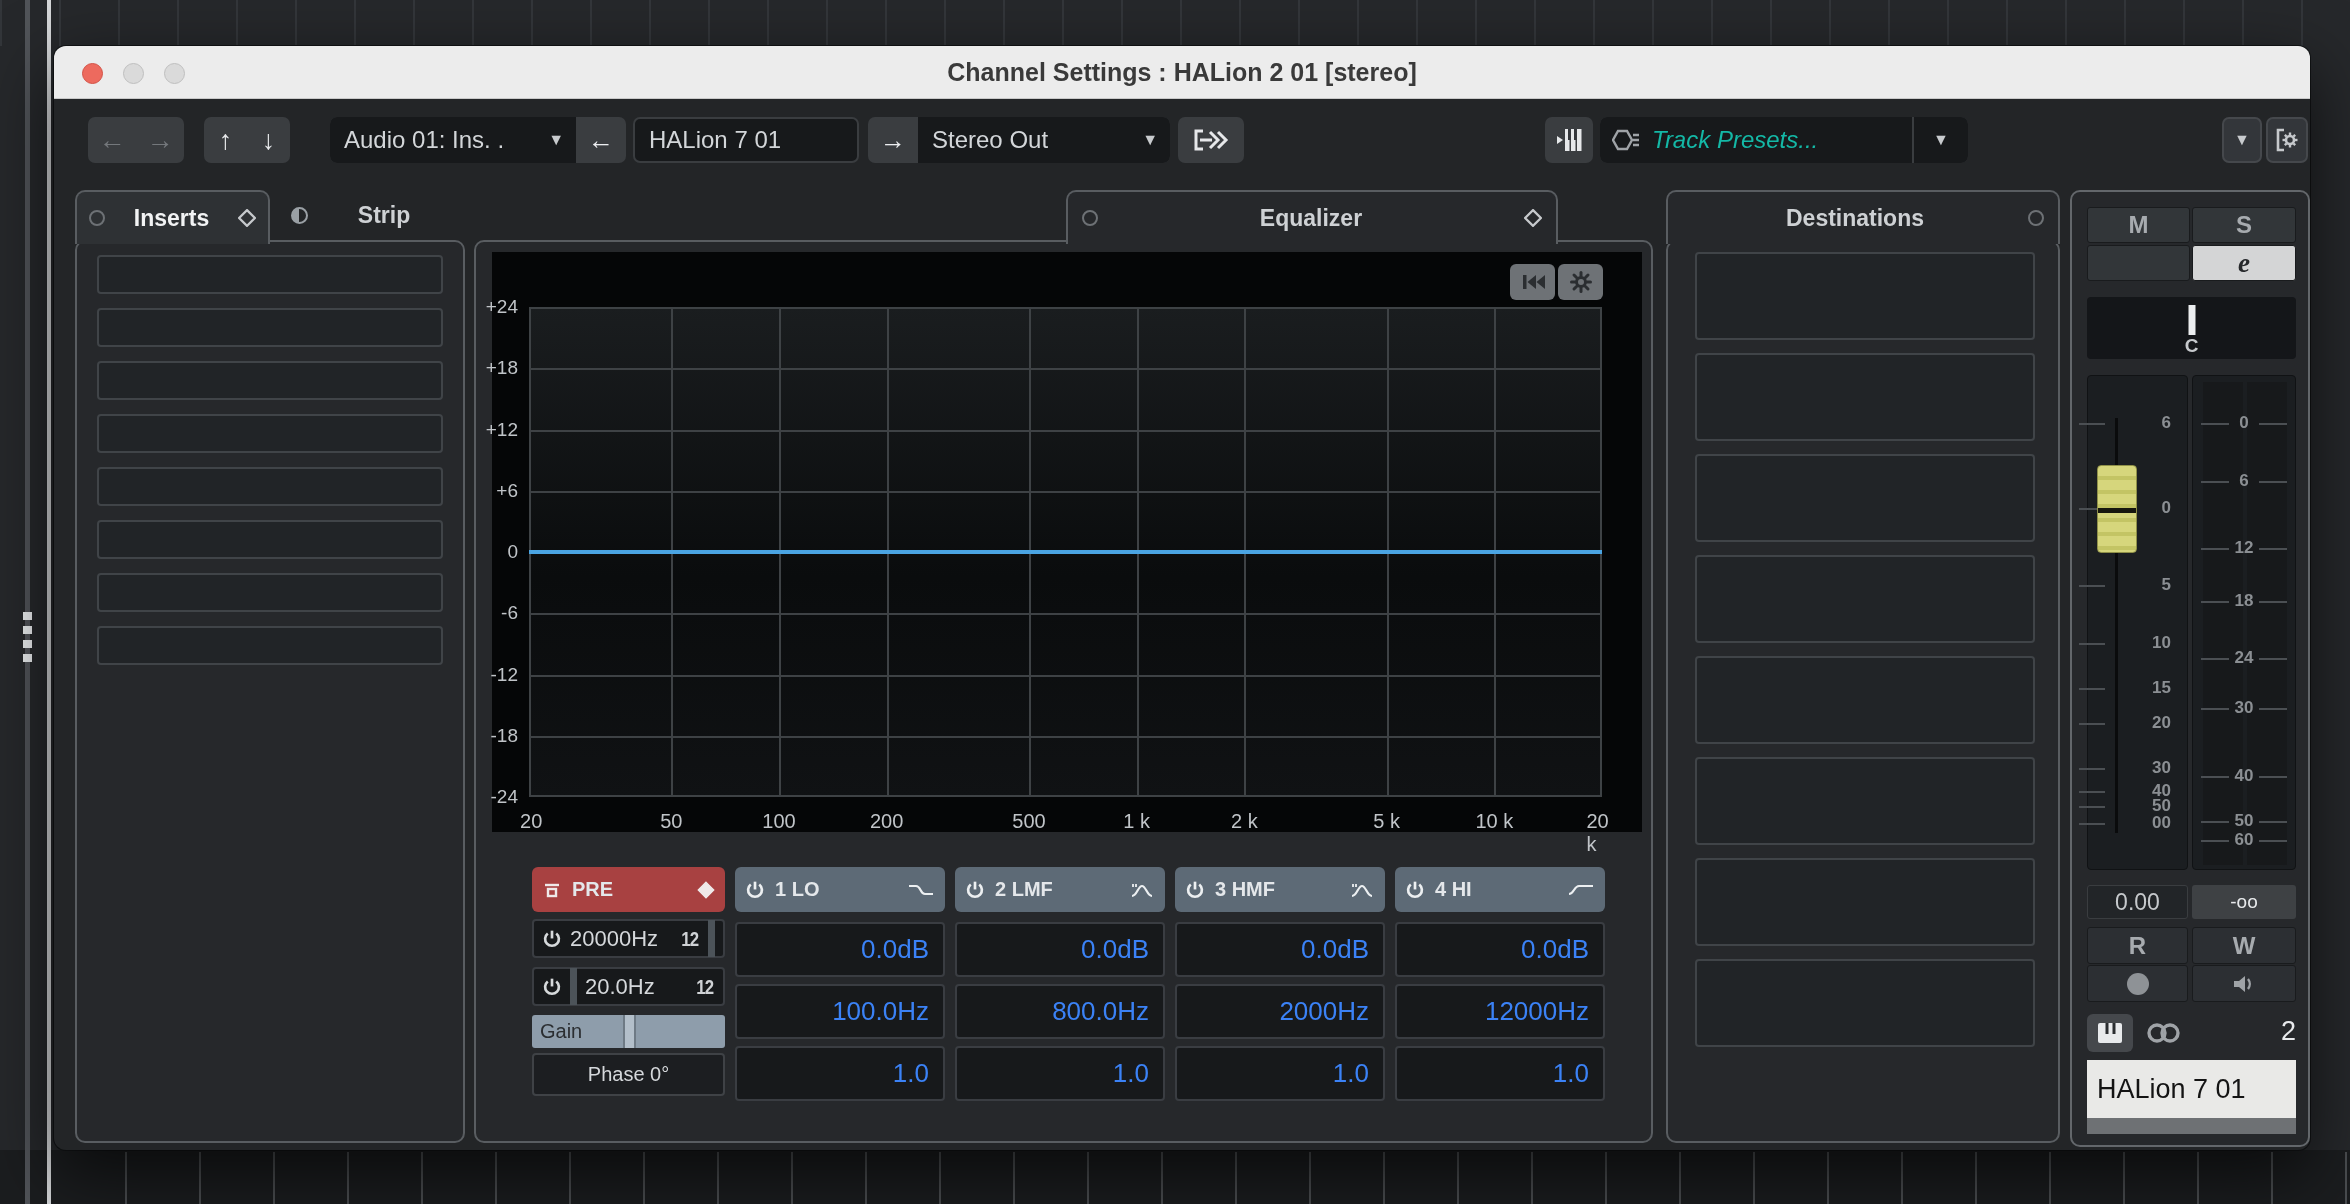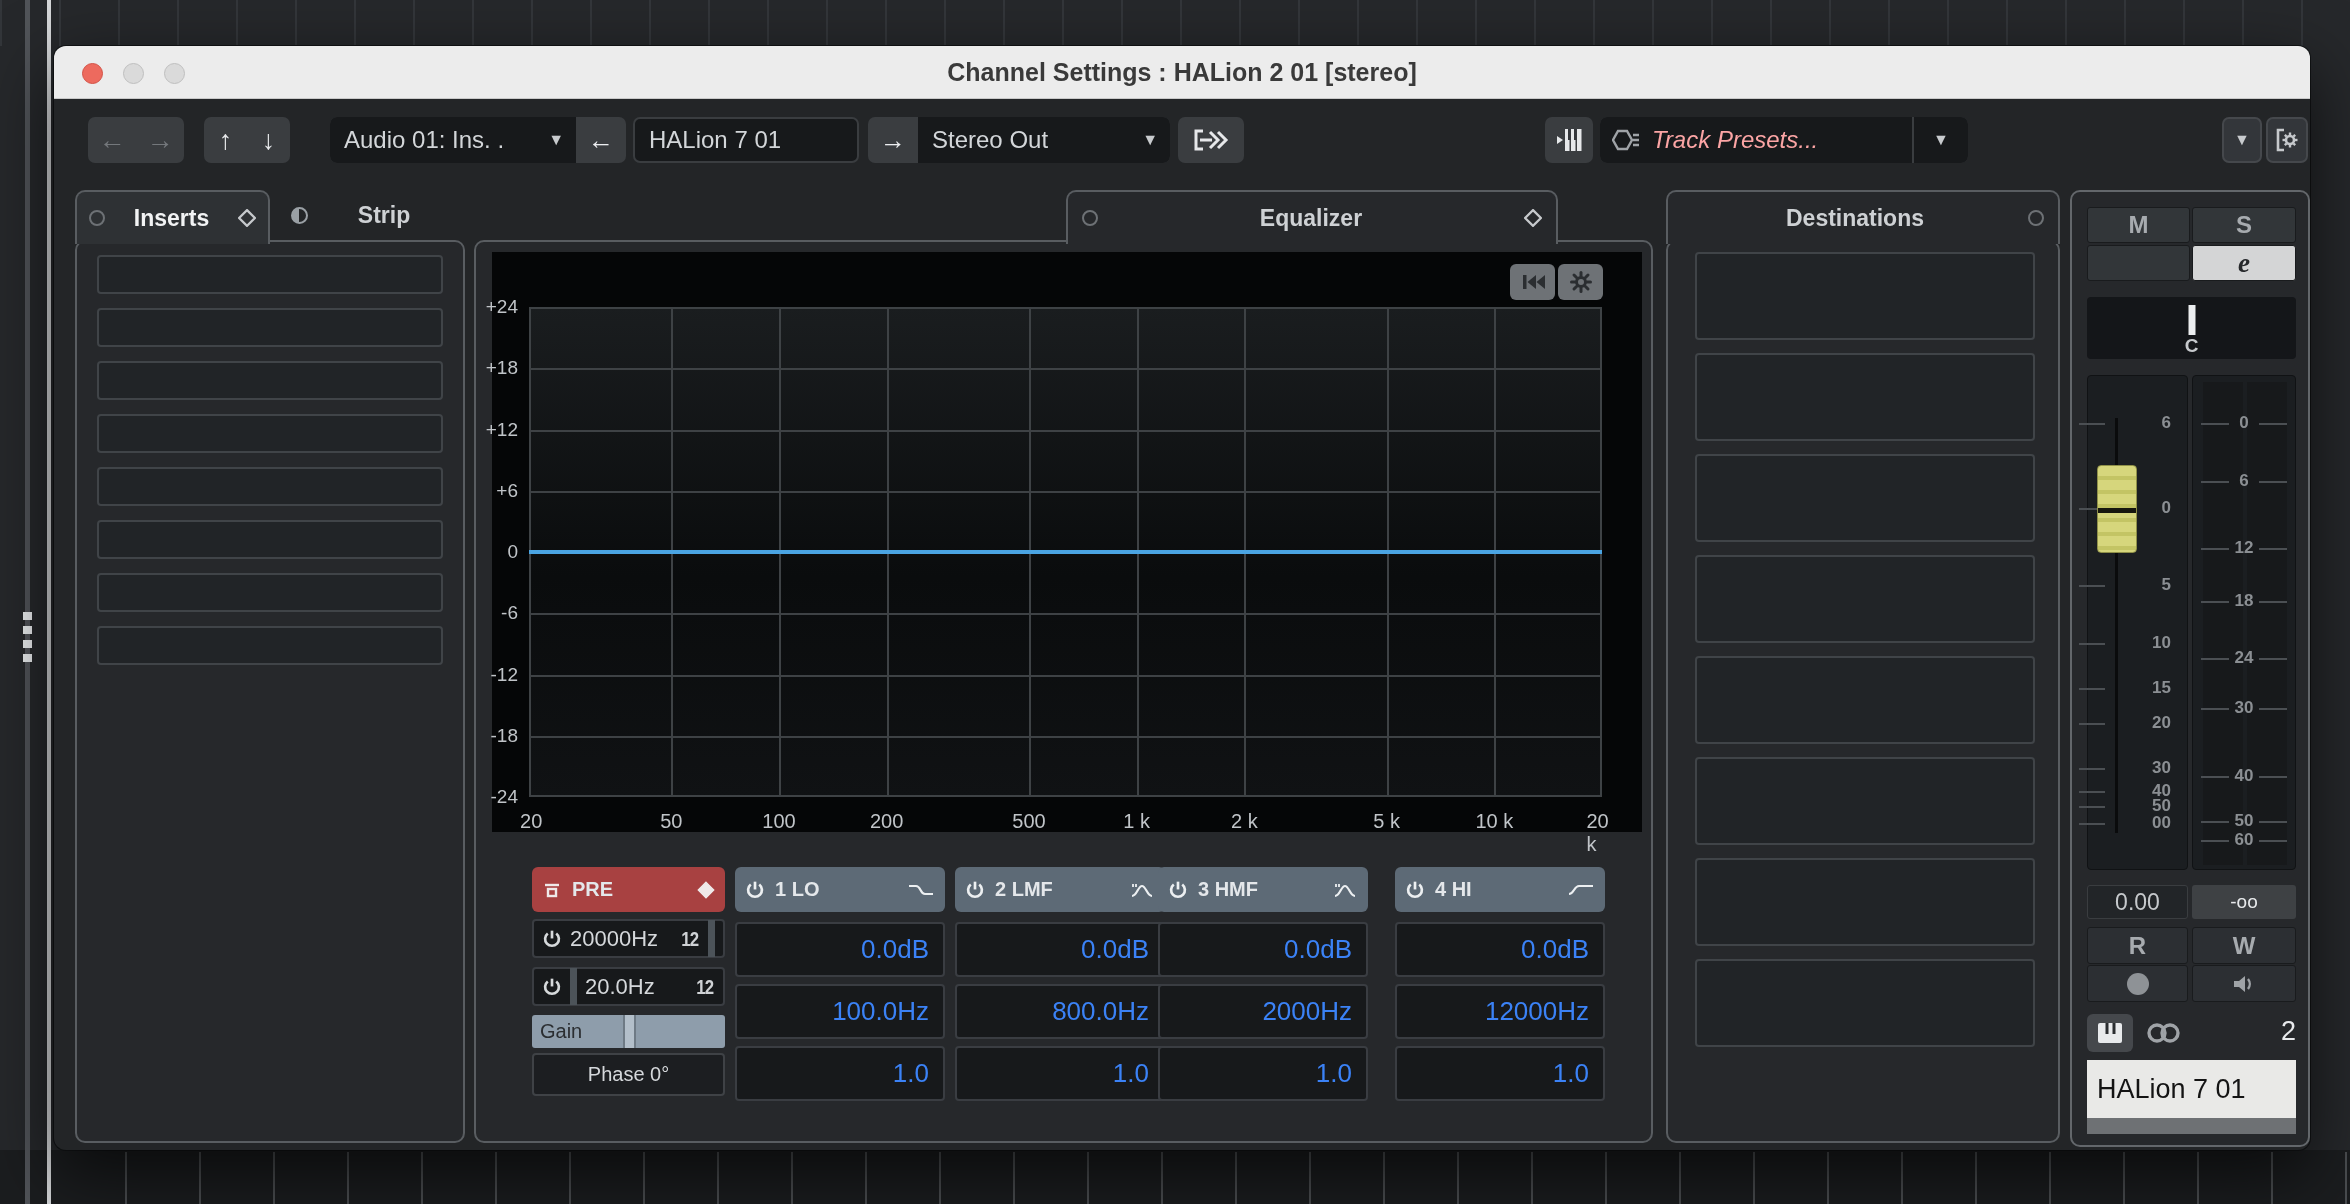--- a/index.html
+++ b/index.html
@@ -187,21 +187,21 @@
         <rect x="18" y="3" width="2.5" height="11" fill="#33363a"></rect>
       </svg>
     </div>
 
     <div class="tb-combo" style="left:1546px;width:368px;background:#3a3d40">
       <div class="combo-dark" style="padding-left:12px;gap:12px">
         <svg width="28" height="22" viewBox="0 0 28 22">
           <path d="M6 2 H15 L20 11 L15 20 H6 L1 11 Z" fill="none" stroke="#9fa3a7" stroke-width="2.4"></path>
           <path d="M21 6 H27 M21 11 H27 M21 16 H27" stroke="#9fa3a7" stroke-width="2.4"></path>
         </svg>
-        <span style="font-style:italic;color:#fca5a5">Track Presets...</span>
+        <span style="font-style:italic;color:#14b8a6">Track Presets...</span>
       </div>
       <div style="width:2px;background:#3a3d40"></div>
       <div class="combo-dark" style="flex:0 0 54px;justify-content:center">
         <span class="caret">▼</span>
       </div>
     </div>
 
     <div class="tb-btn" style="left:2168px;width:40px">
       <span class="caret">▼</span>
     </div>
@@ -419,21 +419,21 @@
             <span>0.0dB</span>
           </div>
         <div class="val-row" style="top:117px">
             <span>800.0Hz</span>
           </div>
         <div class="val-row" style="top:179px">
             <span>1.0</span>
           </div>
       </div>
 
-      <div class="band-col" style="left:682px;width:210px">
+      <div class="band-col" style="left:699px;width:210px">
         <div class="band-head" style="background:#5d6a76">
           <svg width="20" height="20" viewBox="0 0 18 18">
             <path d="M9 1.5 V8.5" stroke="#eceff1" stroke-width="2.4"></path>
             <path d="M5.2 4 A6.2 6.2 0 1 0 12.8 4" fill="none" stroke="#eceff1" stroke-width="2.4"></path>
           </svg>
           <span class="name">3 HMF</span>
           <svg width="26" height="18" viewBox="0 0 24 18">
             <path d="M3 3 V6 M6 3 V6" stroke="#eceff1" stroke-width="1.8"></path>
             <path d="M2 15 C7 15 8 5 12 5 C16 5 17 15 22 15" fill="none" stroke="#eceff1" stroke-width="2.2"></path>
           </svg>

